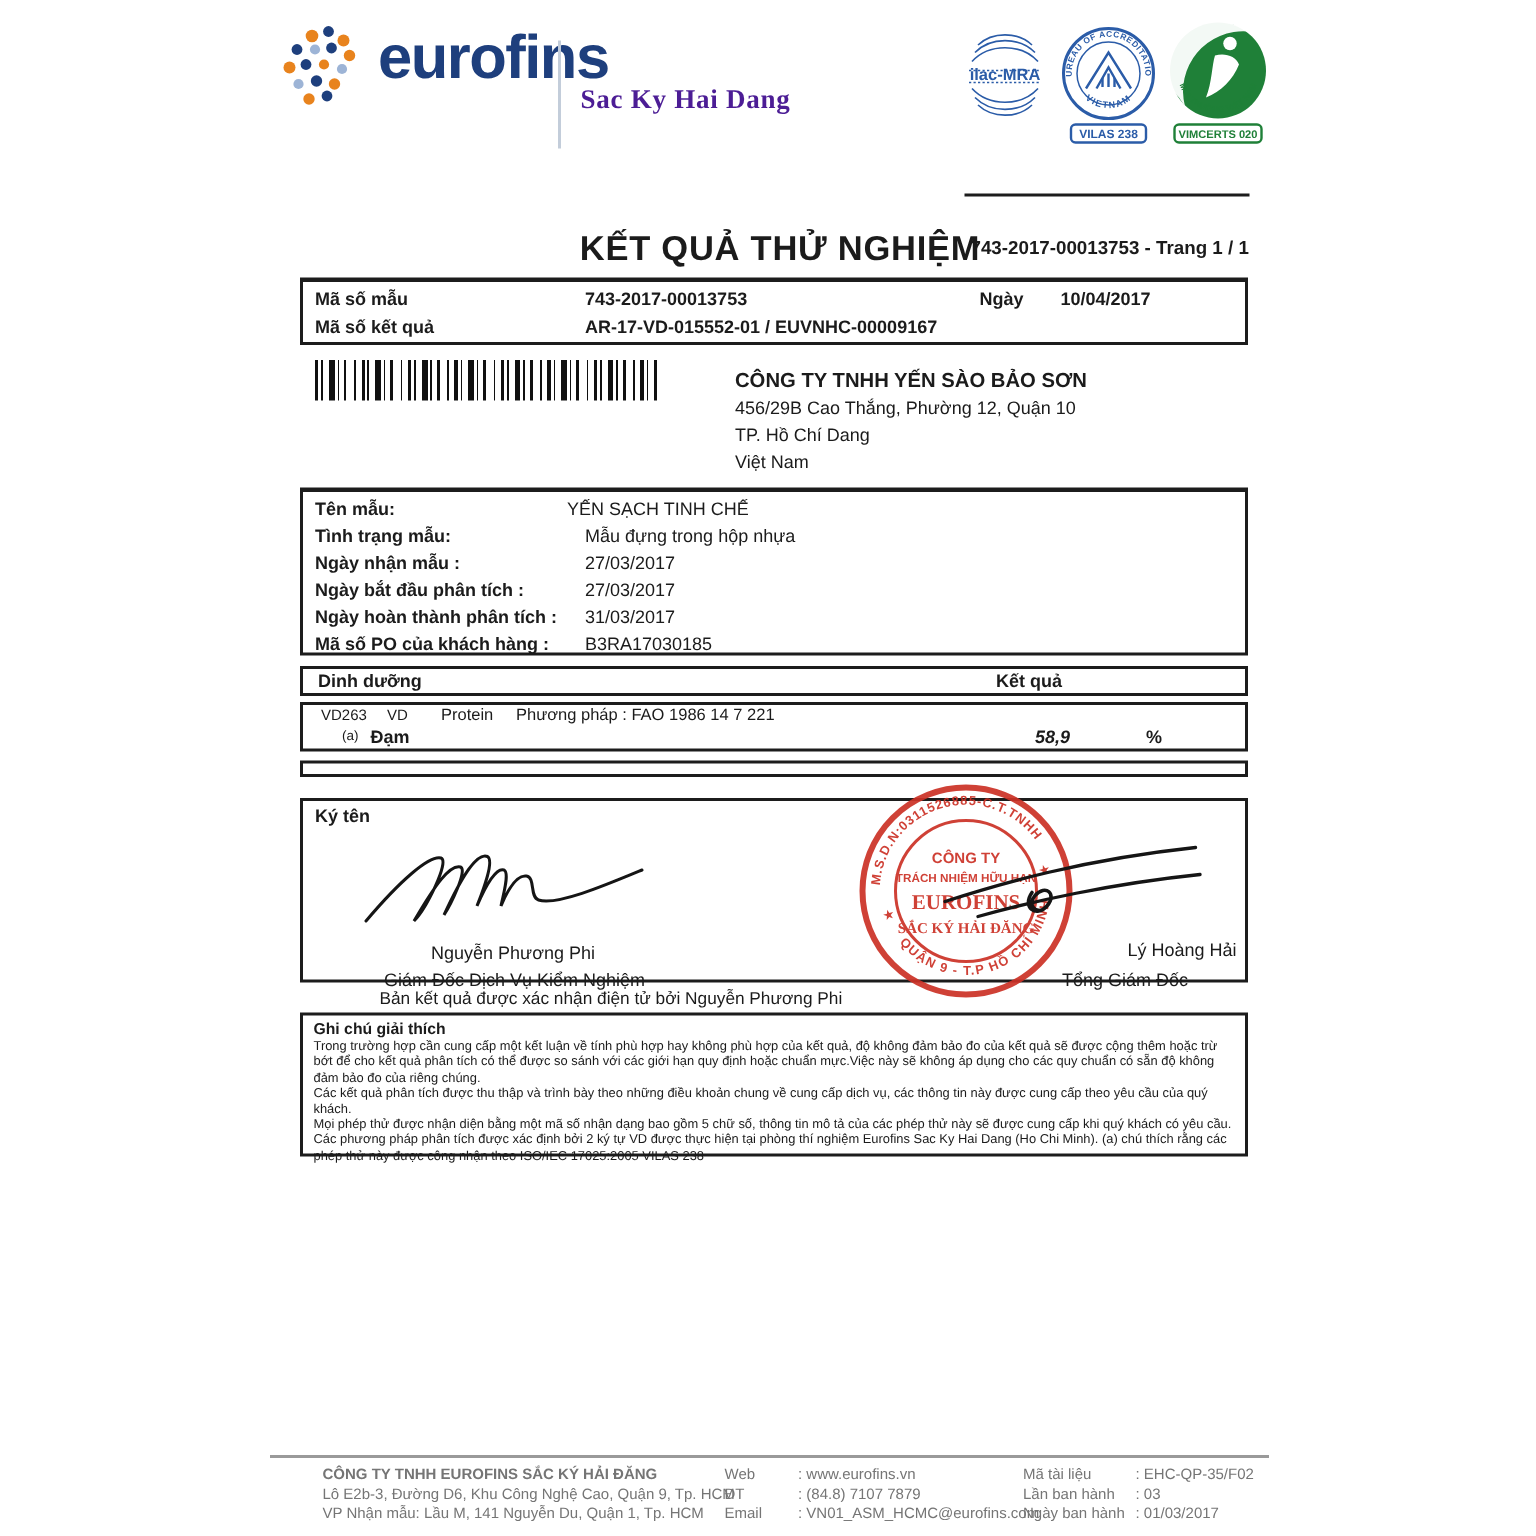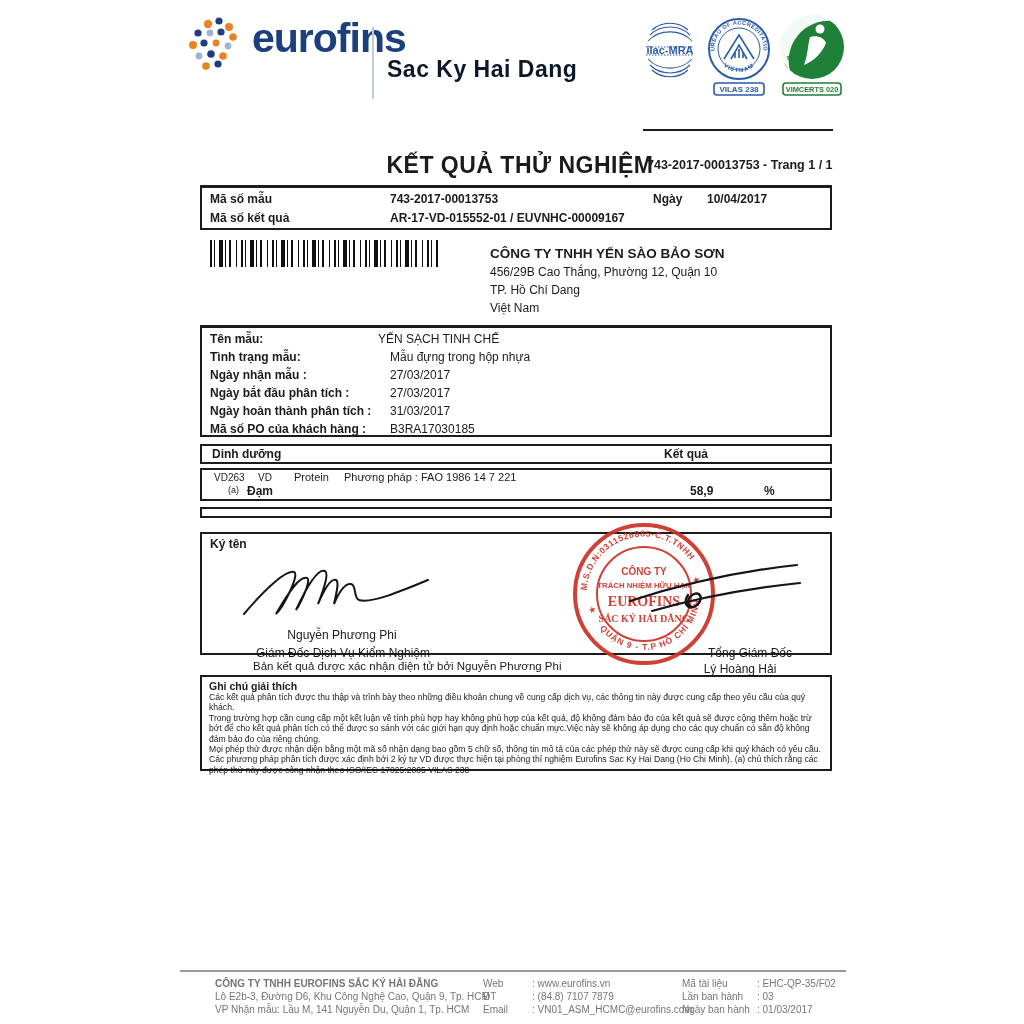--- a/index.html
+++ b/index.html
@@ -4,21 +4,21 @@
 <style>
   html,body{margin:0;padding:0;background:#ffffff;}
   .page{position:relative;width:1024px;height:1024px;background:#fff;overflow:hidden;
         font-family:"Liberation Sans",sans-serif;color:#1b1b1b;}
   .abs{position:absolute;}
   .b{font-weight:bold;}
   .box{position:absolute;border:2px solid #1c1c1c;background:#fff;box-sizing:border-box;}
 
   
   .brand-text{font-size:41px;font-weight:bold;color:#1e3f7d;letter-spacing:-1px;}
-  .sub-brand{font-size:23px;font-weight:bold;color:#0f172a;letter-spacing:0.5px;}
+  .sub-brand{font-size:18px;font-weight:bold;color:#4c1d95;letter-spacing:0.5px;font-family:Liberation Serif, serif;}
   .logo-divider{width:2px;height:72px;background:#c3cdda;}
   .doc-ref-line{width:190px;height:2px;background:#1c1c1c;}
   .doc-ref{font-size:12.5px;font-weight:bold;margin-top:24px;}
   .title{font-size:23px;font-weight:bold;letter-spacing:0.5px;text-align:center;width:632px;}
 
   .lbl{font-size:12px;font-weight:bold;white-space:nowrap;}
   .val{font-size:12px;white-space:nowrap;}
   .valb{font-size:12px;font-weight:bold;white-space:nowrap;}
 
   .barcode{width:228px;height:27px;
@@ -159,21 +159,21 @@
   <div class="abs lbl" style="left:212px;top:447px;">Dinh dưỡng</div>
   <div class="abs lbl" style="left:664px;top:447px;">Kết quả</div>
 
   <div class="box" style="left:200px;top:468px;width:632px;height:33px;"></div>
   <div class="abs val" style="left:214px;top:472px;font-size:10px;">VD263</div>
   <div class="abs val" style="left:258px;top:472px;font-size:10px;">VD</div>
   <div class="abs val" style="left:294px;top:471px;font-size:11px;">Protein</div>
   <div class="abs val" style="left:344px;top:471px;font-size:11px;">Phương pháp : FAO 1986 14 7 221</div>
   <div class="abs val" style="left:228px;top:485px;font-size:9px;">(a)</div>
   <div class="abs val" style="left:247px;top:484px;font-weight:bold;">Đạm</div>
-  <div class="abs valb" style="left:690px;top:484px;">58,9</div>
+  <div class="abs valb" style="left:690px;top:484px;font-style:italic;">58,9</div>
   <div class="abs valb" style="left:764px;top:484px;">%</div>
 
   <div class="box" style="left:200px;top:507px;width:632px;height:11px;"></div>
 
   <div class="box" style="left:200px;top:532px;width:632px;height:123px;"></div>
   <div class="abs lbl" style="left:210px;top:537px;">Ký tên</div>
 
   <svg class="abs" style="left:238px;top:548px;" width="200" height="80" viewBox="0 0 200 80">
     <path d="M6,66 C28,40 48,22 56,24 C62,26 46,58 38,66 C52,42 62,28 69,30 C74,32 62,56 58,62
              C70,36 80,20 87,23 C92,26 83,48 80,56 C86,42 93,30 98,32 C102,34 97,50 96,56
@@ -205,29 +205,29 @@
       <text x="74" y="86" text-anchor="middle" font-size="14" font-weight="bold" fill="#cc3126" class="stamp-serif">EUROFINS</text>
       <text x="74" y="102" text-anchor="middle" font-size="10" font-weight="bold" fill="#cc3126" class="stamp-serif">SẮC KÝ HẢI ĐĂNG</text>
     </g>
   </svg>
 
   <svg class="abs" style="left:622px;top:545px;" width="185" height="80" viewBox="0 0 185 80">
     <path d="M8,56 C45,44 100,28 175,20" fill="none" stroke="#151515" stroke-width="2.2" stroke-linecap="round"></path>
     <path d="M30,66 C65,56 120,44 178,38" fill="none" stroke="#151515" stroke-width="2.2" stroke-linecap="round"></path>
     <path d="M66,50 c-7,10 3,17 10,9 c7,-8 -1,-15 -8,-7 c-4,5 -2,10 4,10" fill="none" stroke="#151515" stroke-width="2.4" stroke-linecap="round"></path>
   </svg>
-  <div class="abs sig-name" style="left:680px;top:626px;width:120px;margin-top:36px;">Lý Hoàng Hải</div>
+  <div class="abs sig-name" style="left:728px;top:626px;width:120px;">Lý Hoàng Hải</div>
   <div class="abs sig-title" style="left:690px;top:646px;width:120px;">Tổng Giám Đốc</div>
 
   <div class="abs confirm-text" style="left:214px;top:660px;">Bản kết quả được xác nhận điện tử bởi Nguyễn Phương Phi</div>
 
   <div class="box notes-box" style="left:200px;top:675px;width:632px;height:96px;padding:3px 7px;">
     <div class="heading">Ghi chú giải thích</div>
+    <p>Trong trường hợp cần cung cấp một kết luận về tính phù hợp hay không phù hợp của kết quả, độ không đảm bảo đo của kết quả sẽ được cộng thêm hoặc trừ bớt để cho kết quả phân tích có thể được so sánh với các giới hạn quy định hoặc chuẩn mực.Việc này sẽ không áp dụng cho các quy chuẩn có sẵn độ không đảm bảo đo của riêng chúng.</p>
     <p>Các kết quả phân tích được thu thập và trình bày theo những điều khoản chung về cung cấp dịch vụ, các thông tin này được cung cấp theo yêu cầu của quý khách.</p>
-    <p>Trong trường hợp cần cung cấp một kết luận về tính phù hợp hay không phù hợp của kết quả, độ không đảm bảo đo của kết quả sẽ được cộng thêm hoặc trừ bớt để cho kết quả phân tích có thể được so sánh với các giới hạn quy định hoặc chuẩn mực.Việc này sẽ không áp dụng cho các quy chuẩn có sẵn độ không đảm bảo đo của riêng chúng.</p>
     <p>Mọi phép thử được nhận diện bằng một mã số nhận dạng bao gồm 5 chữ số, thông tin mô tả của các phép thử này sẽ được cung cấp khi quý khách có yêu cầu.</p>
     <p>Các phương pháp phân tích được xác định bởi 2 ký tự VD được thực hiện tại phòng thí nghiệm Eurofins Sac Ky Hai Dang (Ho Chi Minh). (a) chú thích rằng các phép thử này được công nhận theo ISO/IEC 17025:2005 VILAS 238</p>
   </div>
 
   <div class="abs footer-line" style="left:180px;top:970px;"></div>
 
   <div class="abs ftr b" style="left:215px;top:977px;">CÔNG TY TNHH EUROFINS SẮC KÝ HẢI ĐĂNG</div>
   <div class="abs ftr" style="left:215px;top:990px;">Lô E2b-3, Đường D6, Khu Công Nghệ Cao, Quận 9, Tp. HCM</div>
   <div class="abs ftr" style="left:215px;top:1003px;">VP Nhận mẫu: Lầu M, 141 Nguyễn Du, Quận 1, Tp. HCM</div>
 

